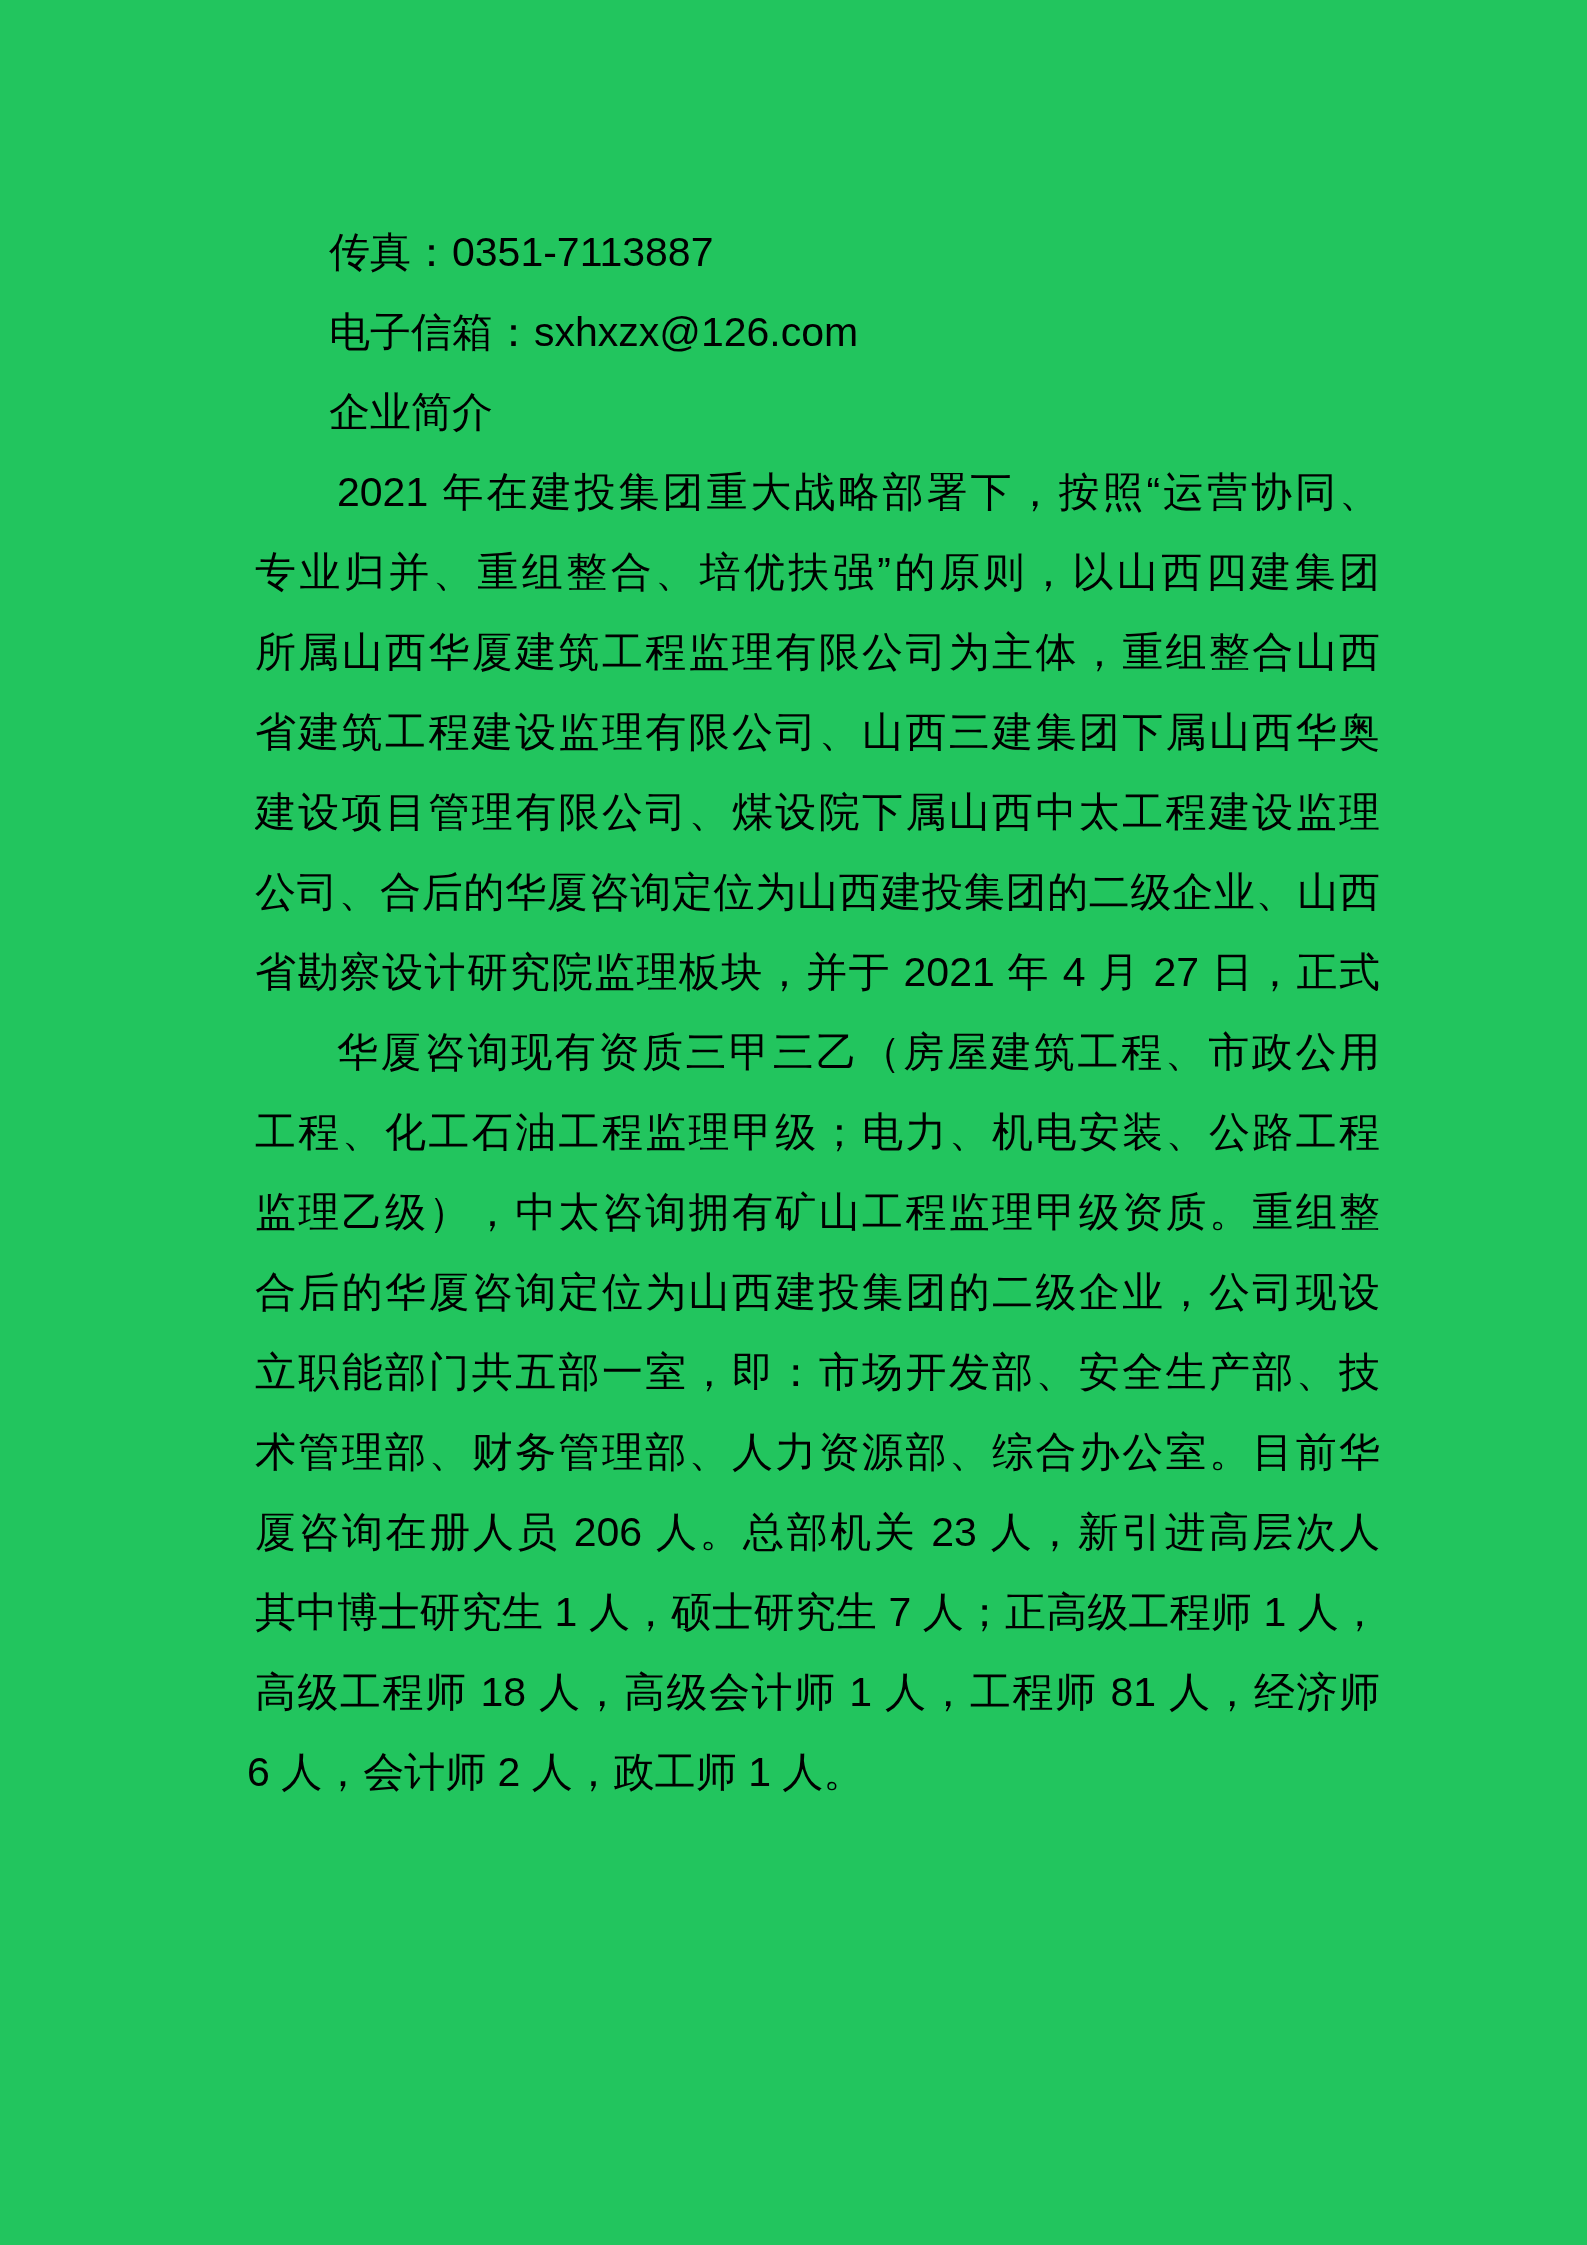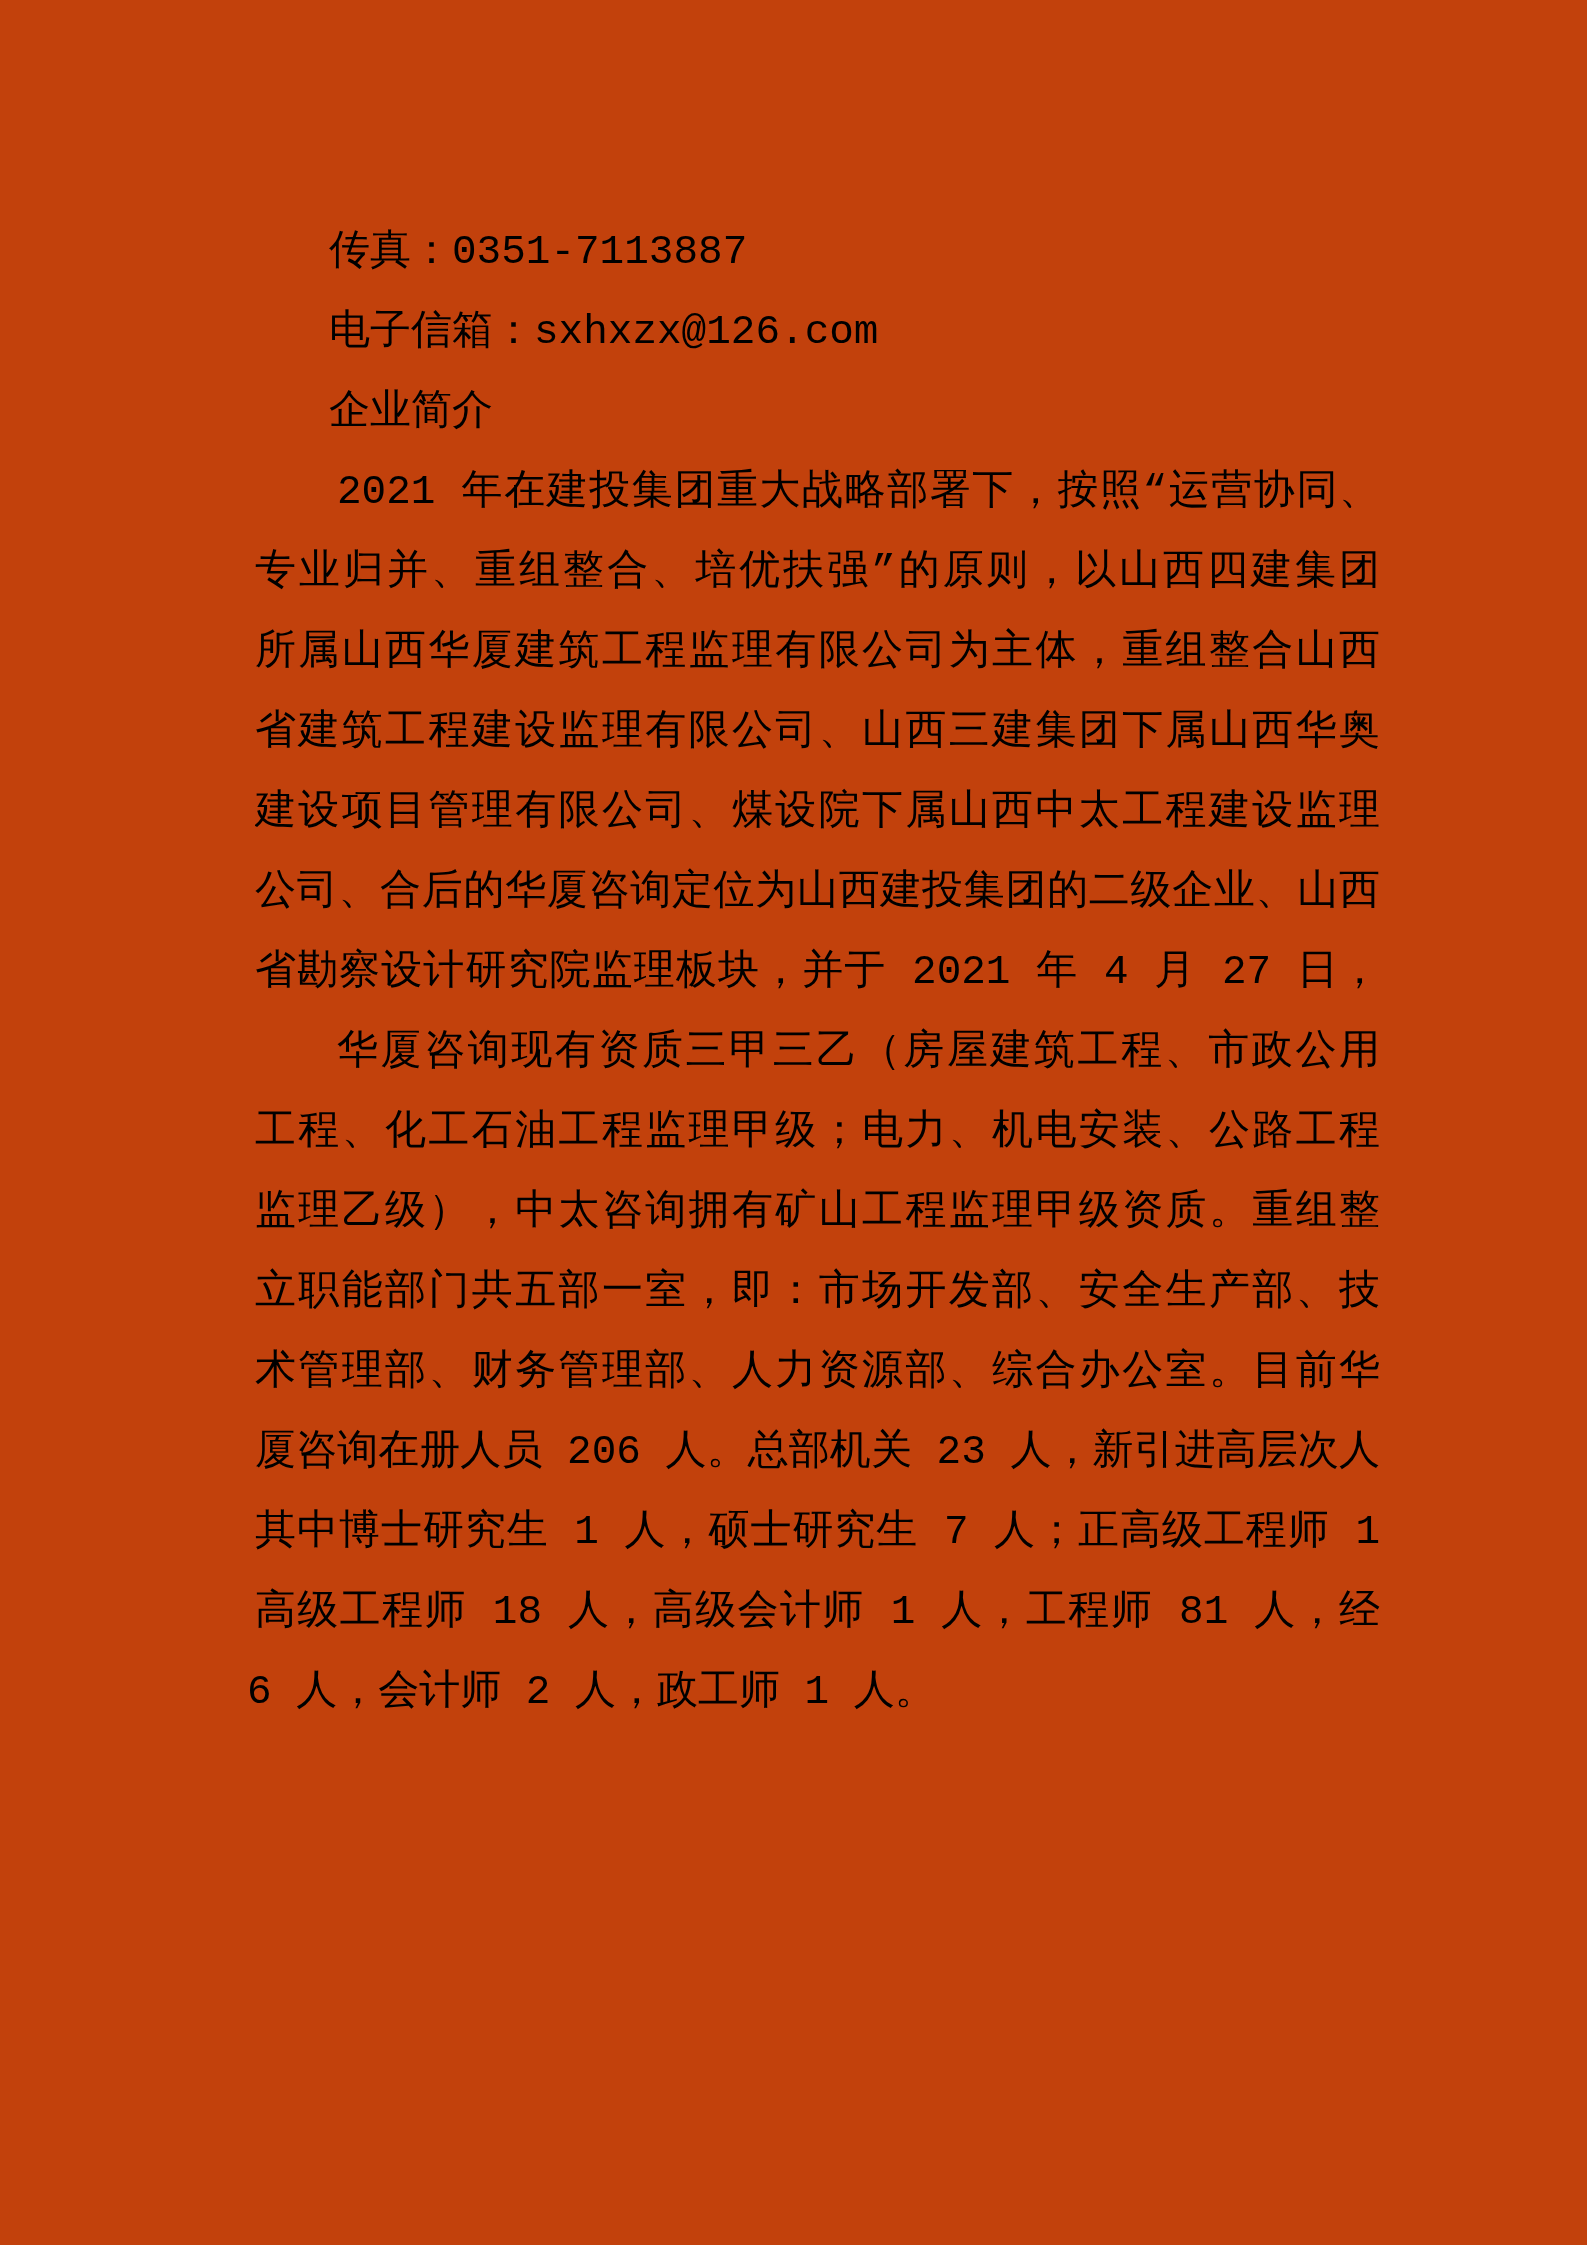--- a/index.html
+++ b/index.html
@@ -4,23 +4,23 @@
 <style>
   html, body {
     margin: 0;
     padding: 0;
     background: #ffffff;
   }
   .page {
     position: relative;
     width: 1587px;
     height: 2245px;
-    background: #c2410c;
+    background: #22c55e;
     overflow: hidden;
-    font-family: Liberation Mono, monospace;
+    font-family: Liberation Sans, sans-serif;
     color: #000000;
   }
   .doc-body {
     position: absolute;
     left: 247px;
     top: 212px;
     width: 1133px;
   }
   .line {
     height: 80px;
@@ -52,20 +52,21 @@
       <div class="line indent justify">2021 年在建投集团重大战略部署下，按照“运营协同、</div>
       <div class="line justify">专业归并、重组整合、培优扶强”的原则，以山西四建集团</div>
       <div class="line justify">所属山西华厦建筑工程监理有限公司为主体，重组整合山西</div>
       <div class="line justify">省建筑工程建设监理有限公司、山西三建集团下属山西华奥</div>
       <div class="line justify">建设项目管理有限公司、煤设院下属山西中太工程建设监理</div>
       <div class="line justify">公司、合后的华厦咨询定位为山西建投集团的二级企业、山西</div>
       <div class="line justify">省勘察设计研究院监理板块，并于 2021 年 4 月 27 日，正式</div>
       <div class="line indent justify">华厦咨询现有资质三甲三乙（房屋建筑工程、市政公用</div>
       <div class="line justify">工程、化工石油工程监理甲级；电力、机电安装、公路工程</div>
       <div class="line justify">监理乙级），中太咨询拥有矿山工程监理甲级资质。重组整</div>
+      <div class="line justify">合后的华厦咨询定位为山西建投集团的二级企业，公司现设</div>
       <div class="line justify">立职能部门共五部一室，即：市场开发部、安全生产部、技</div>
       <div class="line justify">术管理部、财务管理部、人力资源部、综合办公室。目前华</div>
       <div class="line justify">厦咨询在册人员 206 人。总部机关 23 人，新引进高层次人</div>
       <div class="line justify">其中博士研究生 1 人，硕士研究生 7 人；正高级工程师 1 人，</div>
       <div class="line justify">高级工程师 18 人，高级会计师 1 人，工程师 81 人，经济师</div>
       <div class="line">6 人，会计师 2 人，政工师 1 人。</div>
     </div>
 </div>
 
 </body></html>

